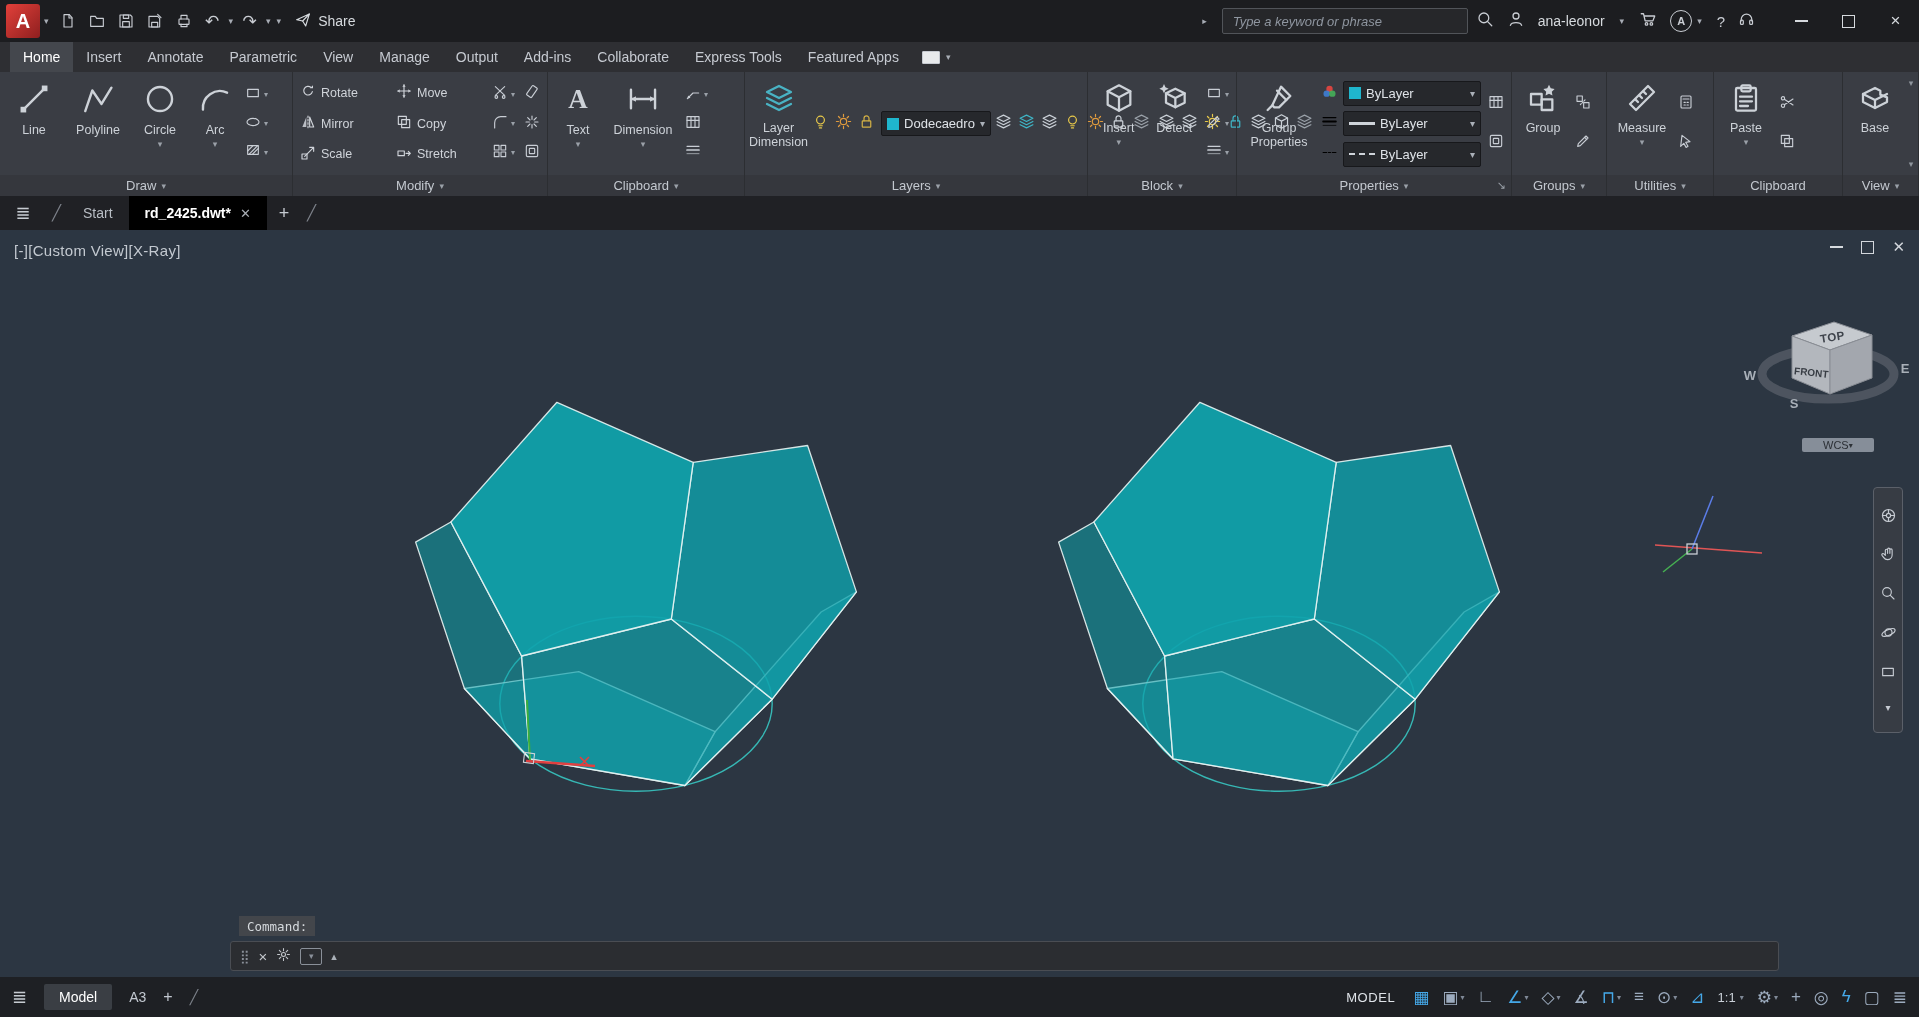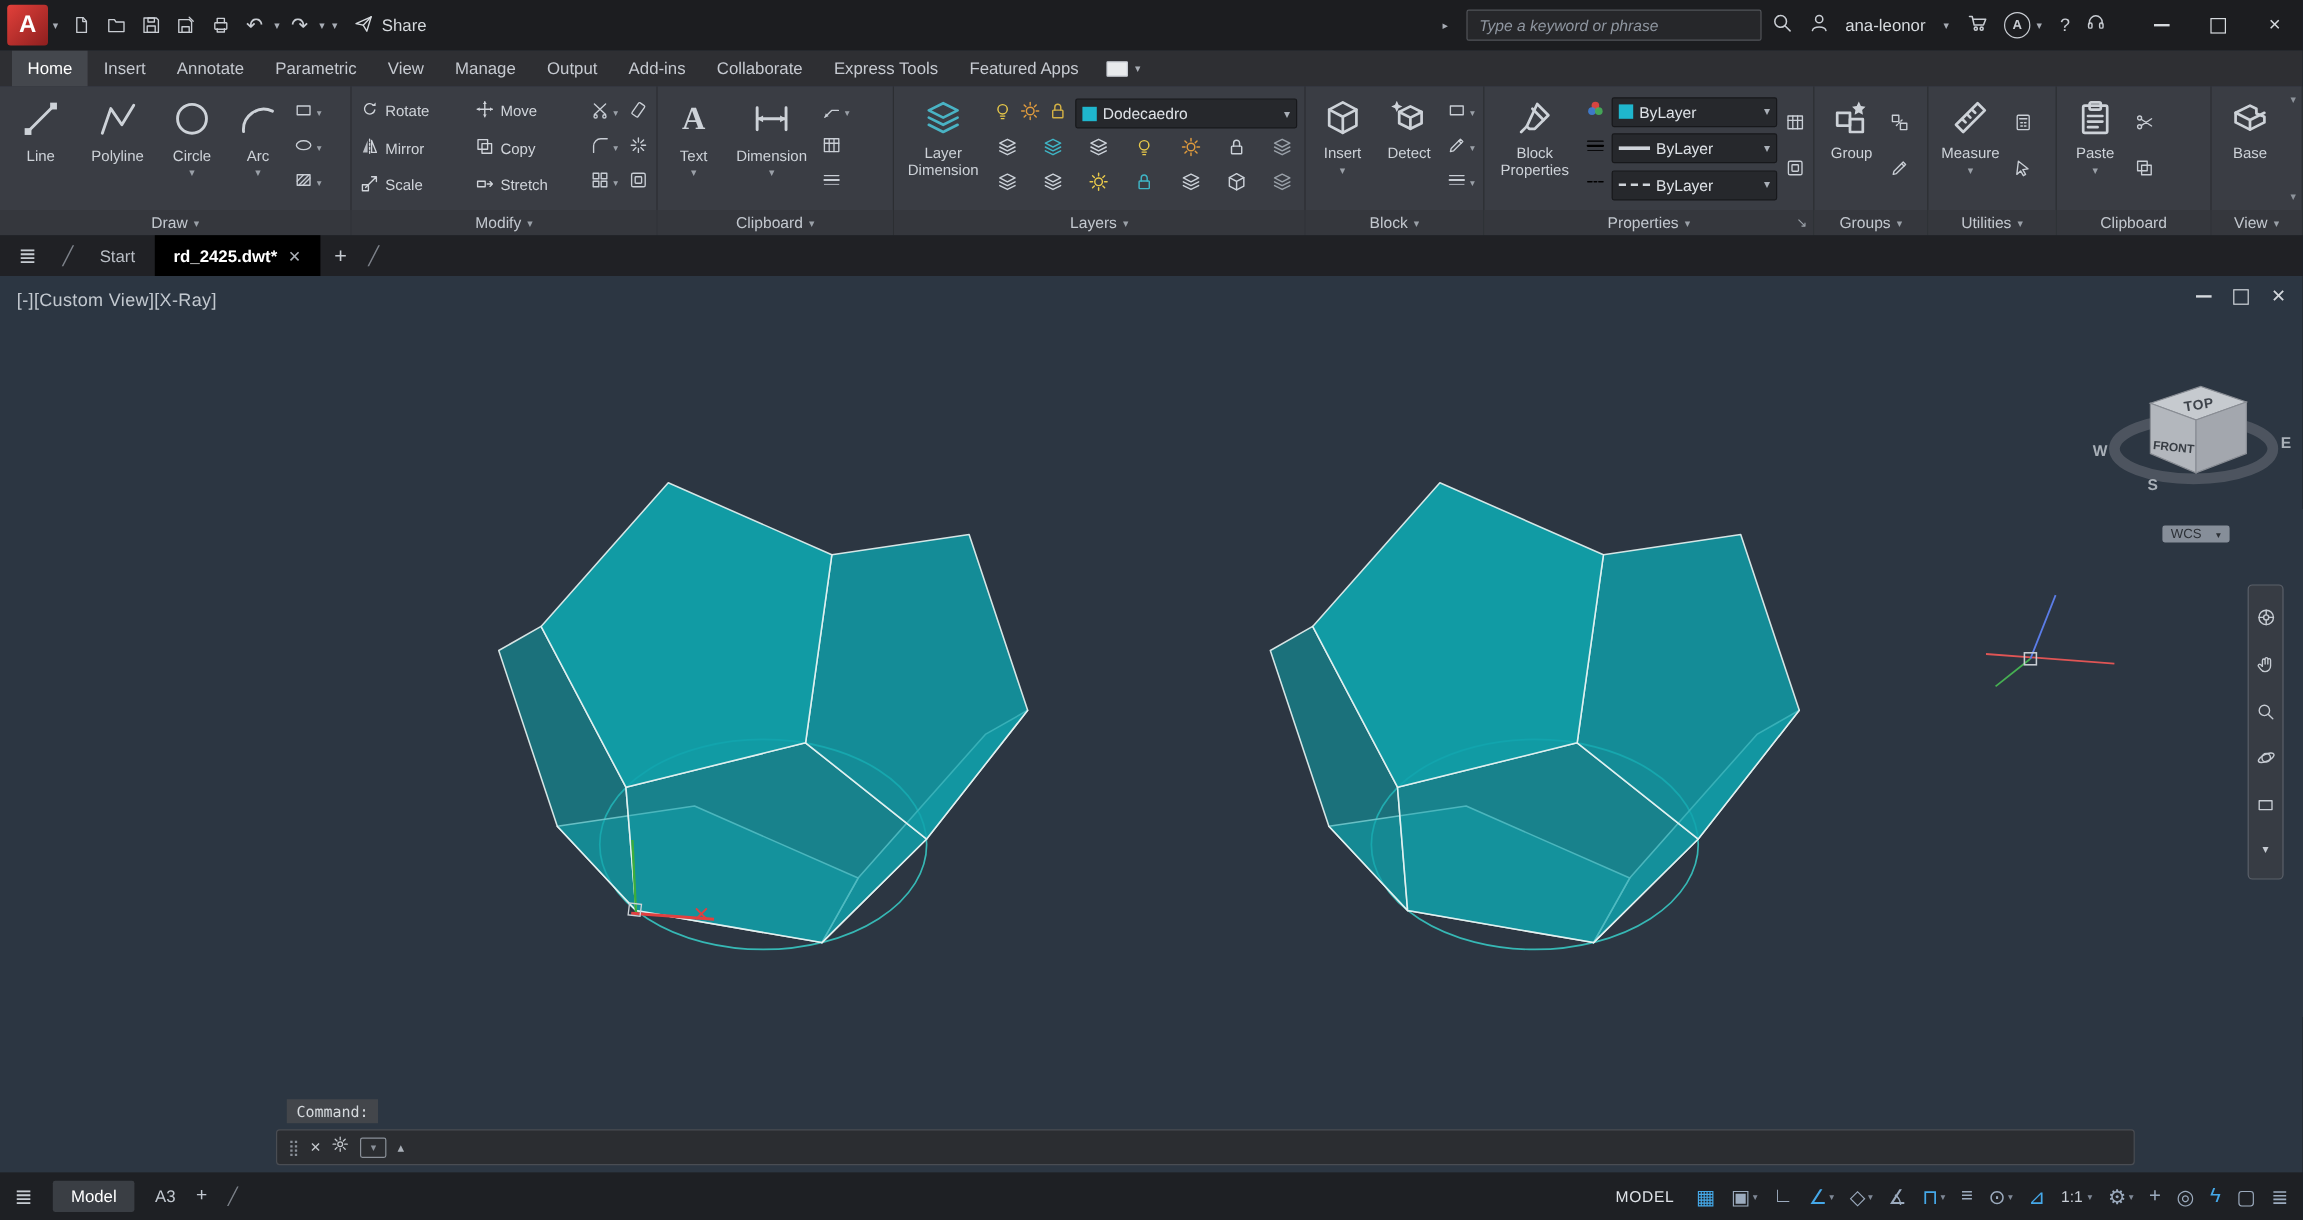--- a/index.html
+++ b/index.html
@@ -39,21 +39,21 @@
   .pfoot .launcher{position:absolute;right:5px;font-size:11px;color:#9aa0a8}
   .bigbtn{display:flex;flex-direction:column;align-items:center;justify-content:flex-start;padding-top:7px;gap:4px;color:#cdd2d8;font-size:12.5px;text-align:center;border-radius:2px}
   .bigbtn .lbl{line-height:1.15}
   .bigbtn .bcar{font-size:9px;color:#9aa0a8;margin-top:-2px}
   .minicol{display:flex;flex-direction:column;justify-content:space-evenly;padding:1px 0}
   .minibtn{display:flex;align-items:center;gap:3px;height:20px;padding:0 3px;color:#c9ced5}
   .minibtn .car{font-size:8px;color:#9aa0a8}
   .modgrid{display:flex;gap:3px}
   .modcol{display:flex;flex-direction:column;justify-content:space-evenly}
   .mrow{display:flex;align-items:center;gap:5px;height:26px;padding:0 3px;color:#d0d4da;font-size:12.5px;white-space:nowrap}
-  .laystack{display:flex;flex-direction:column;justify-content:space-evenly;flex:1;padding:0 2px}
+  .laystack{display:flex;flex-direction:row;justify-content:space-evenly;flex:1;padding:0 2px}
   .layrow{display:flex;align-items:center;gap:6px}
   .dd{height:23px;background:#26282c;border:1px solid #17181b;border-radius:2px;display:flex;align-items:center;gap:5px;padding:0 5px;font-size:13px;color:#dee2e7;flex:1}
   .dd .car{margin-left:auto;color:#aab0b8;font-size:10px}
   .sw{width:12px;height:12px;background:#1fb6cd;display:inline-block;flex:0 0 auto}
   .lwsample{width:26px;height:3px;background:#cfd4da;flex:0 0 auto}
   .ltsample{width:26px;height:0;border-top:2px dashed #cfd4da;flex:0 0 auto}
   .propmid{display:flex;flex-direction:column;justify-content:space-evenly;flex:1;padding:0 2px}
   .proprow{display:flex;align-items:center;gap:5px}
   .ribchev{position:absolute;right:2px;top:0;bottom:21px;width:12px;display:flex;flex-direction:column;justify-content:space-between;align-items:center;padding:6px 0;color:#8e949c;font-size:9px}
   
@@ -66,21 +66,21 @@
   .fslash{display:flex;align-items:center;color:#7d828a;font-size:15px;padding:0 6px}
   
   .viewport{position:absolute;top:230px;left:0;right:0;bottom:40px;background:#2c3642;overflow:hidden}
   .scene{position:absolute;inset:0;width:100%;height:100%}
   .viewlabel{position:absolute;left:14px;top:12px;font-size:15px;color:#c3c9d0;letter-spacing:.3px;z-index:5}
   .vwin{position:absolute;right:14px;top:8px;display:flex;gap:18px;color:#d3d7dc;align-items:center;z-index:5}
   .vwin .maxbox{border-color:#d3d7dc}
   .vc-letter{font-size:13px;fill:#a9b0b8;text-anchor:middle;font-weight:bold}
   .vc-face{font-size:11.5px;fill:#3e434b;text-anchor:middle;font-weight:bold;letter-spacing:.5px}
   .vc-face2{font-size:10px;fill:#383d44;text-anchor:middle;font-weight:bold}
-  .wcschip{position:absolute;left:1802px;top:208px;background:rgba(150,158,168,.85);border-radius:2px;padding:1px 7px;font-size:11px;color:#2c3036;display:flex;align-items:center;gap:12px;z-index:5}
+  .wcschip{position:absolute;left:1802px;top:208px;background:rgba(150,158,168,.85);border-radius:2px;padding:1px 21px;font-size:11px;color:#2c3036;display:flex;align-items:center;gap:0;z-index:5}
   .wcschip .car{font-size:8px}
   .navbar{position:absolute;right:16px;top:257px;width:28px;height:244px;background:rgba(57,61,68,.88);border:1px solid #5b6069;border-radius:4px;display:flex;flex-direction:column;align-items:center;justify-content:space-evenly;color:#c6cbd2;z-index:5}
   
   .cmdchip{position:absolute;left:239px;top:916px;height:20px;display:flex;align-items:center;padding:0 8px;background:#43464b;font-family:"DejaVu Sans Mono",monospace;font-size:12.5px;color:#d6dade;z-index:45}
   .cmdbar{position:absolute;left:230px;top:941px;width:1529px;height:28px;background:rgba(43,45,49,.97);border:1px solid #4a4d53;border-radius:3px;display:flex;align-items:center;gap:9px;padding:0 9px;z-index:45}
   .cmdbar .h{color:#8a9099;font-size:13px}
   .cmdbar .x{color:#c3c7cc;font-size:15px}
   .cmdicon{width:20px;height:15px;border:1.3px solid #8a9099;border-radius:2px;display:flex;align-items:center;justify-content:center;color:#8a9099;font-size:9px}
   .cmdbar input{flex:1;background:transparent;border:none;outline:none;color:#c9cdd3;font-size:14.5px;font-family:inherit}
   .cmdbar input::placeholder{color:#9097a1;font-style:italic}
@@ -575,21 +575,21 @@
     </div>
 
     <div class="panel" style="width:274px">
       <div class="pbody">
         <div class="bigbtn" style="width:76px">
           <span><svg width="32" height="32" viewBox="0 0 24 24" fill="none" stroke="currentColor" stroke-width="1.7" stroke-linecap="round" stroke-linejoin="round">
                 <path d="M13.5 3.5l7 7L12 19H8.5L7 17.5z"></path>
                 <path d="M7 17.5L3.5 21"></path>
                 <path d="M10.5 6.5l7 7"></path>
               </svg></span>
-          <span class="lbl">Block Properties</span>
+          <span class="lbl">Group Properties</span>
         </div>
         <div class="propmid">
           <div class="proprow">
             <span><svg width="17" height="17" viewBox="0 0 24 24" fill="none" stroke="currentColor" stroke-width="1.7" stroke-linecap="round" stroke-linejoin="round">
                   <circle cx="12" cy="8.5" r="4.5" fill="#d64541" stroke="none"></circle>
                   <circle cx="8" cy="15" r="4.5" fill="#3f7fd6" stroke="none" opacity=".9"></circle>
                   <circle cx="16" cy="15" r="4.5" fill="#46b05a" stroke="none" opacity=".9"></circle>
                 </svg></span>
             <div class="dd">
               <span class="sw"></span>

